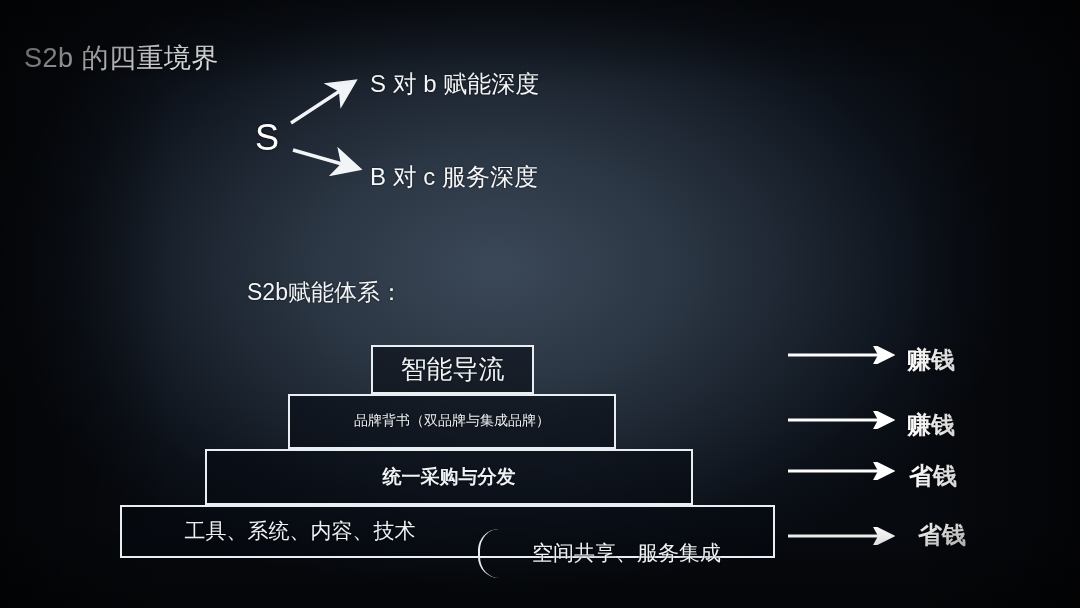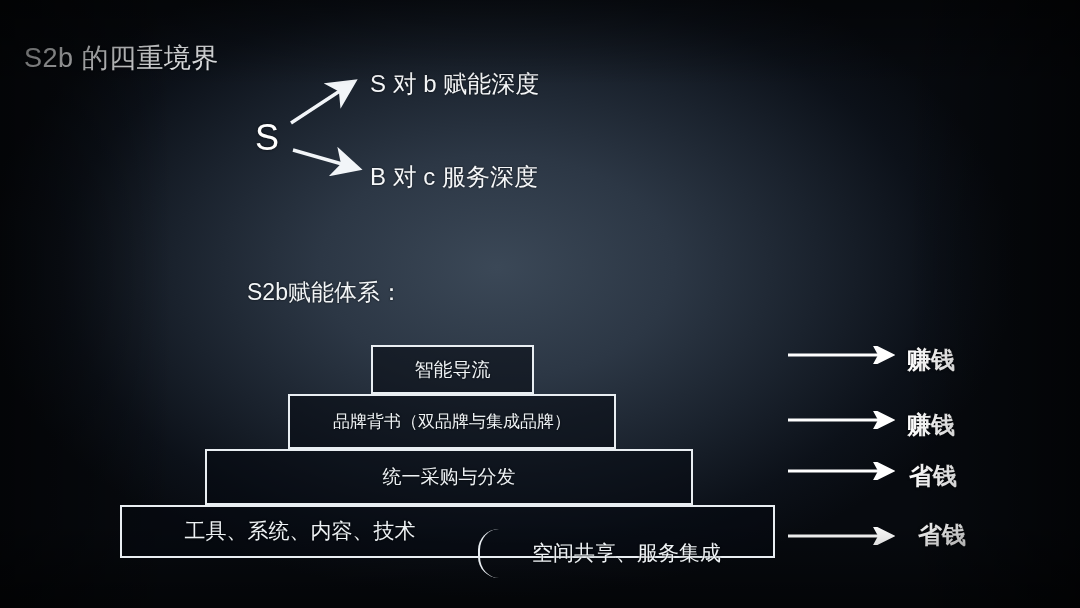--- a/index.html
+++ b/index.html
@@ -82,23 +82,23 @@
     background: rgba(6,10,16,0.55);
     display: flex;
     align-items: center;
     justify-content: center;
     text-align: center;
     font-family: "Liberation Serif", "DejaVu Serif", serif;
     color: #eef2f5;
     text-shadow: 0 0 2px rgba(0,0,0,0.85);
     line-height: 1.15;
   }
-  #tier-1 { left: 371px; top: 345px; width: 163px; height: 49px; font-size: 19px; z-index: 4; }
-  #tier-2 { left: 288px; top: 394px; width: 328px; height: 55px; font-size: 17px; z-index: 3; }
-  #tier-3 { left: 205px; top: 449px; width: 488px; height: 56px; font-size: 19px; z-index: 2; }
+  #tier-1 { left: 371px; top: 345px; width: 163px; height: 49px; font-size: 26px; z-index: 4; }
+  #tier-2 { left: 288px; top: 394px; width: 328px; height: 55px; font-size: 14px; z-index: 3; }
+  #tier-3 { left: 205px; top: 449px; width: 488px; height: 56px; font-size: 19px; z-index: 2; font-weight: bold; }
   #tier-4 { left: 120px; top: 505px; width: 655px; height: 53px; font-size: 21px; z-index: 1; padding: 0; }
 
   #tier-4 .cell {
     flex: 0 0 auto;
     height: 100%;
     display: flex;
     align-items: center;
     justify-content: center;
     box-sizing: border-box;
     border-radius: 21px;

